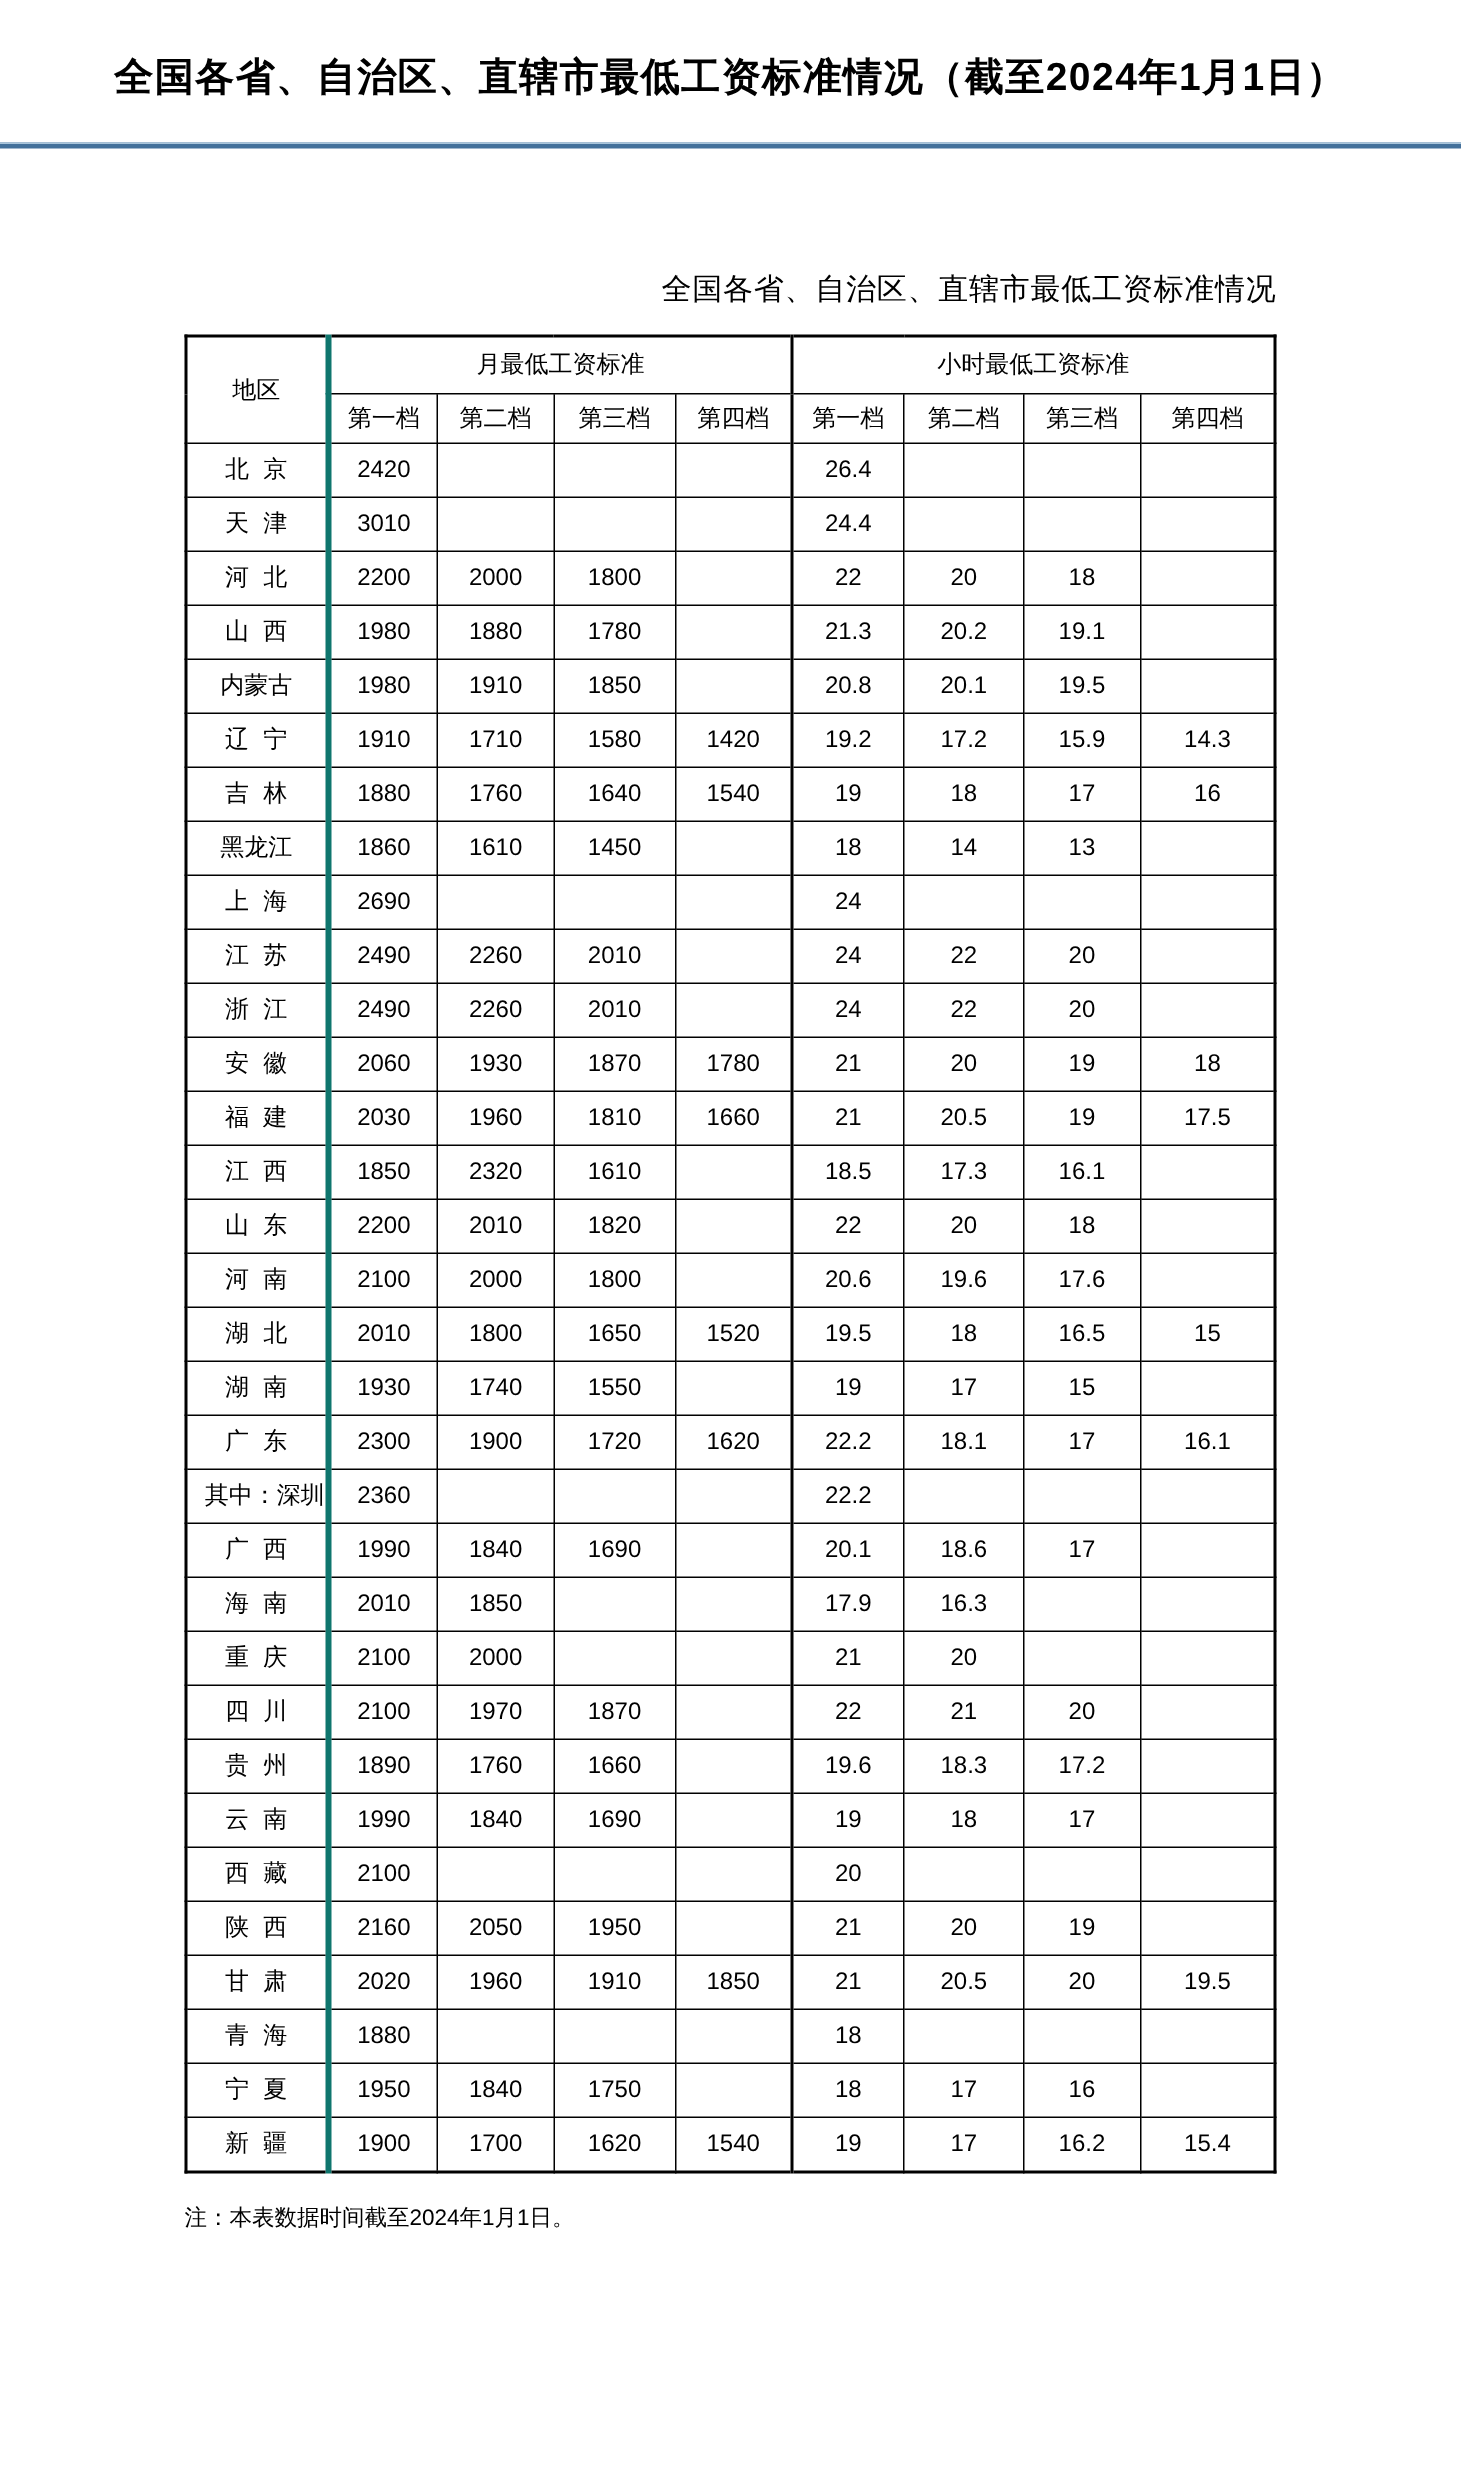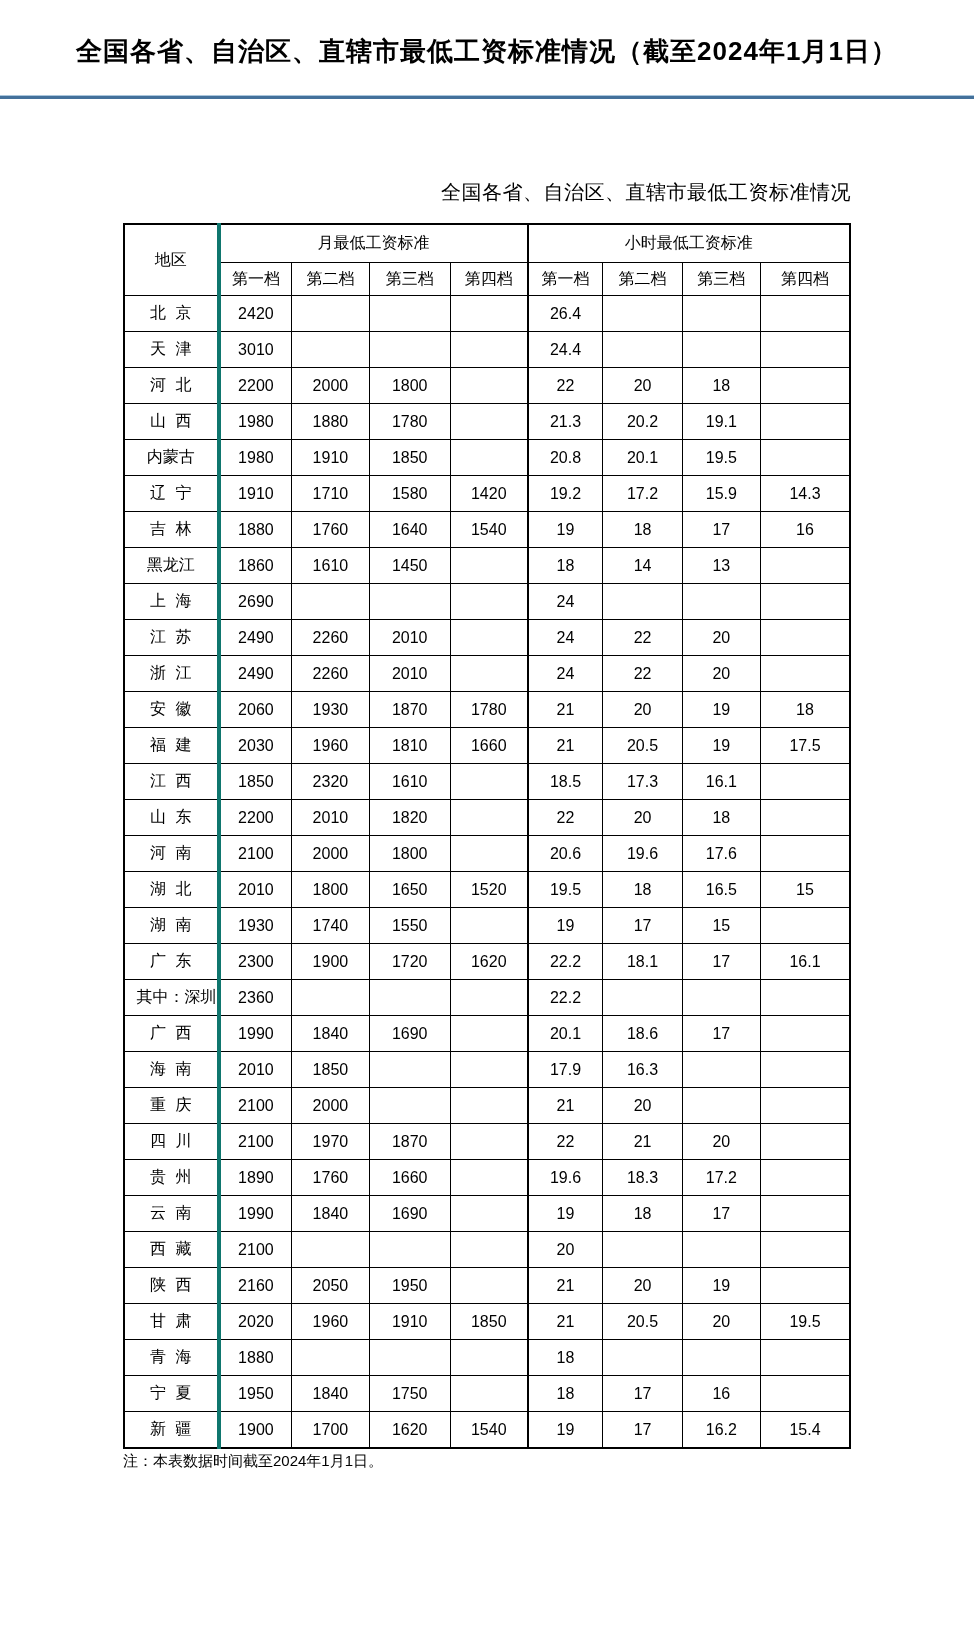--- a/index.html
+++ b/index.html
@@ -47,21 +47,21 @@
   .wage-table thead tr.section-row th { height:37px; }
   .wage-table thead tr.tier-row th { height:32px; }
   .wage-table tbody td { height:35px; }
   
   .wage-table .region-col { border-right:4px solid #0f766e; }
   .wage-table .sec-end { border-right:2px solid #000; }
   
   .region-cell { word-spacing:5px; }
   tr.subrow td.region-cell { text-align:right; padding-left:1px; word-spacing:0; }
 
-  .table-note { margin-top:3px; font-size:15px; color:#000; }
+  .table-note { margin-top:20px; font-size:15px; color:#000; }
 </style>
 </head>
 <body>
 
 <div class="page">
 
   <header class="page-header">
     <h1 class="page-title">全国各省、自治区、直辖市最低工资标准情况（截至2024年1月1日）</h1>
     <div class="header-divider"></div>
   </header>

